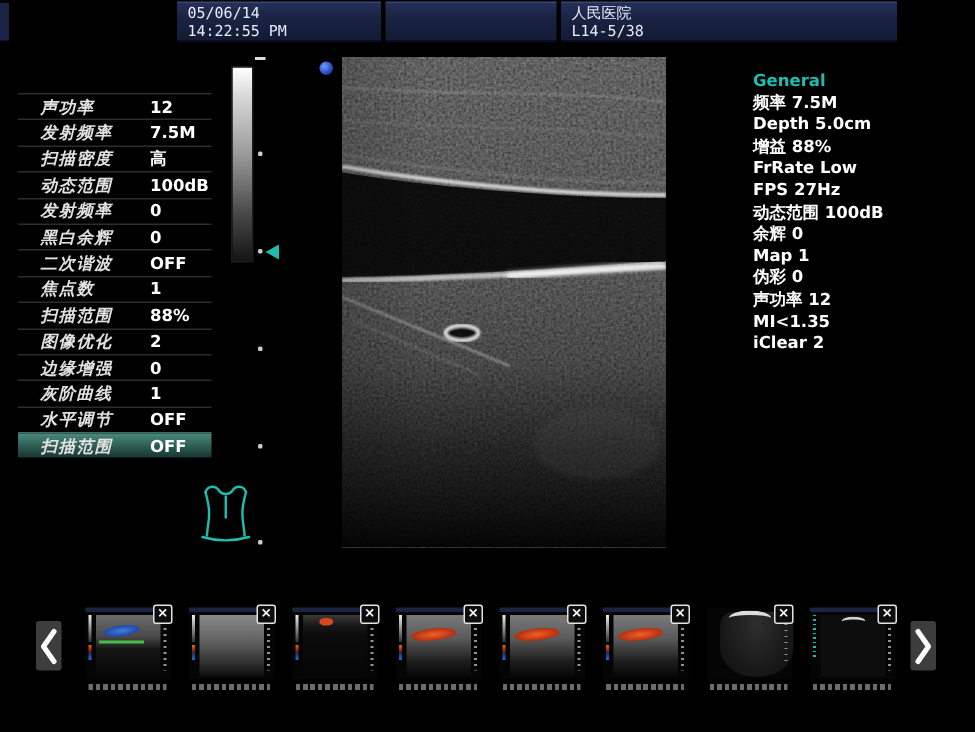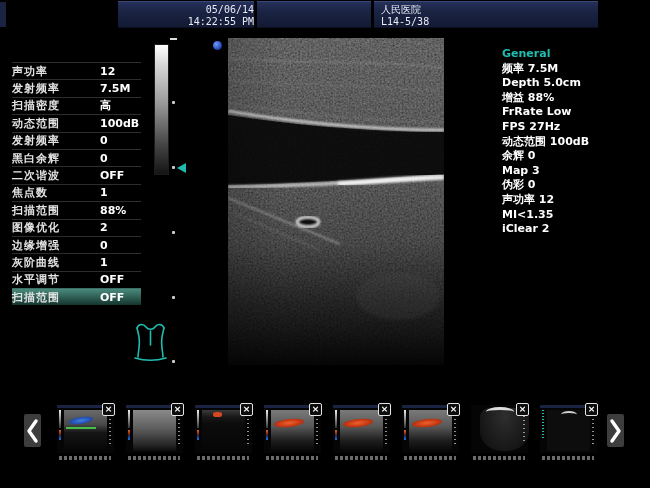--- a/index.html
+++ b/index.html
@@ -9,21 +9,21 @@
   
   #topbar{position:absolute;left:0;top:0;width:650px;height:32px;background:#000;}
   .tb-panel{position:absolute;top:1px;height:27px;background:linear-gradient(180deg,#25305a 0%,var(--topbar-bg) 40%,#121a34 100%);
             border-top:1px solid #3a4776;border-bottom:1px solid #0a0f22;box-sizing:border-box;padding:2px 0 0 7px;}
   .tb-strip{position:absolute;left:0;top:2px;width:6px;height:25px;background:var(--topbar-bg);}
   .tb-line{font-family:"DejaVu Sans Mono",monospace;font-size:10px;line-height:12px;color:#e8ebf8;white-space:nowrap;}
 
   
   #sidebar-rows{position:absolute;left:12px;top:62px;width:129px;}
   .s-row{position:relative;height:16.4px;display:flex;align-items:center;border-top:1px solid #2d2d2d;}
-  .s-label{font-size:11px;font-weight:bold;color:#e2e2e2;letter-spacing:1px;white-space:nowrap;}
+  .s-label{margin-left:15px;font-size:11px;font-weight:bold;color:#e2e2e2;letter-spacing:1px;white-space:nowrap;font-style:italic;}
   .s-value{position:absolute;left:88px;font-size:11px;font-weight:bold;color:#fff;white-space:nowrap;}
   .s-row.hl{background:linear-gradient(180deg,var(--highlight-top) 0%,var(--highlight-bottom) 100%);
             border-top-color:#3d6f64;}
 
   
   #graybar{position:absolute;left:154px;top:44px;width:13px;height:129px;
            background:linear-gradient(180deg,#fff 0%,#d8d8d8 15%,#9a9a9a 45%,#4a4a4a 75%,#141414 100%);
            border:1px solid #1c1c1c;}
   .tick-dash{position:absolute;left:170px;width:7px;height:2px;background:#ddd;}
   .tick-dot{position:absolute;left:172px;width:3px;height:3px;background:#ccc;border-radius:1px;}
@@ -85,21 +85,21 @@
                        border-radius:50%;border-top:2px solid #cfcfcf;box-sizing:border-box;}
   .v-convex-small .gbar{background:repeating-linear-gradient(180deg,var(--accent-teal) 0 1px,transparent 1px 3px);height:28px;}
 </style>
 </head>
 <body>
 
 <div id="screen">
 
   <div id="topbar">
     <div class="tb-strip"></div>
-    <div class="tb-panel" style="left:118px;width:136px;text-align:right;">
+    <div class="tb-panel" style="left:118px;width:136px;">
       <div class="tb-line">05/06/14</div>
       <div class="tb-line">14:22:55 PM</div>
     </div>
     <div class="tb-panel" style="left:257px;width:114px;"></div>
     <div class="tb-panel" style="left:374px;width:224px;">
       <div class="tb-line">人民医院</div>
       <div class="tb-line">L14-5/38</div>
     </div>
   </div>
 
@@ -256,21 +256,21 @@
   <div class="rp-line">增益 88%</div>
 
   <div class="rp-line">FrRate Low</div>
 
   <div class="rp-line">FPS 27Hz</div>
 
   <div class="rp-line">动态范围 100dB</div>
 
   <div class="rp-line">余辉 0</div>
 
-  <div class="rp-line">Map 3</div>
+  <div class="rp-line">Map 1</div>
 
   <div class="rp-line">伪彩 0</div>
 
   <div class="rp-line">声功率 12</div>
 
   <div class="rp-line">MI&lt;1.35</div>
 
   <div class="rp-line">iClear 2</div>
 </div>
   </div>

